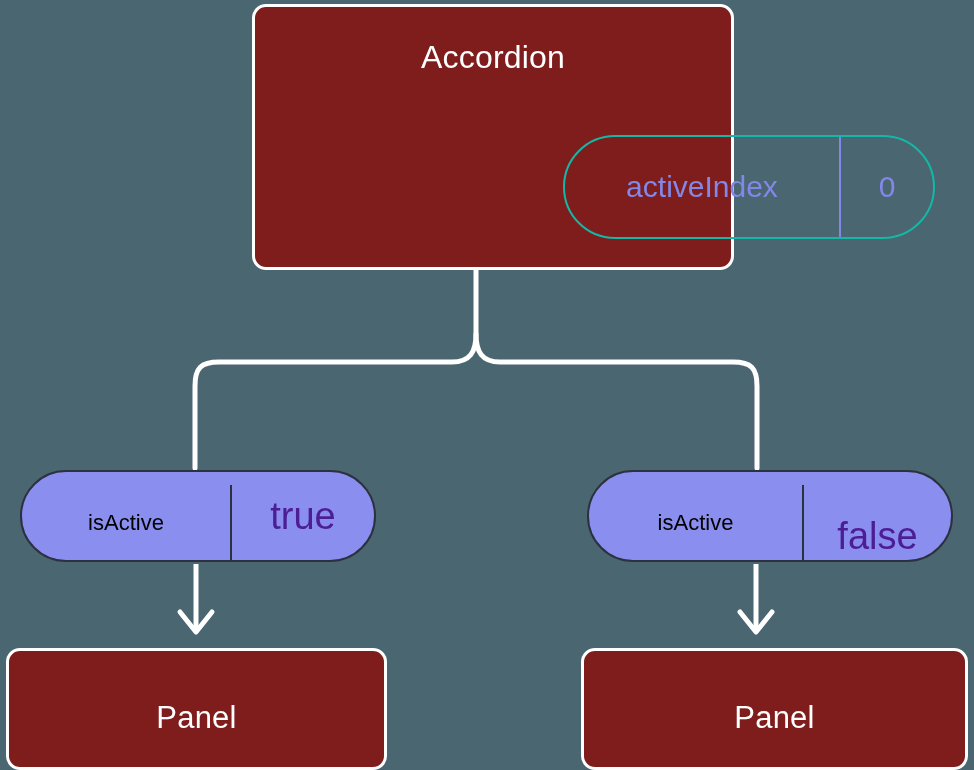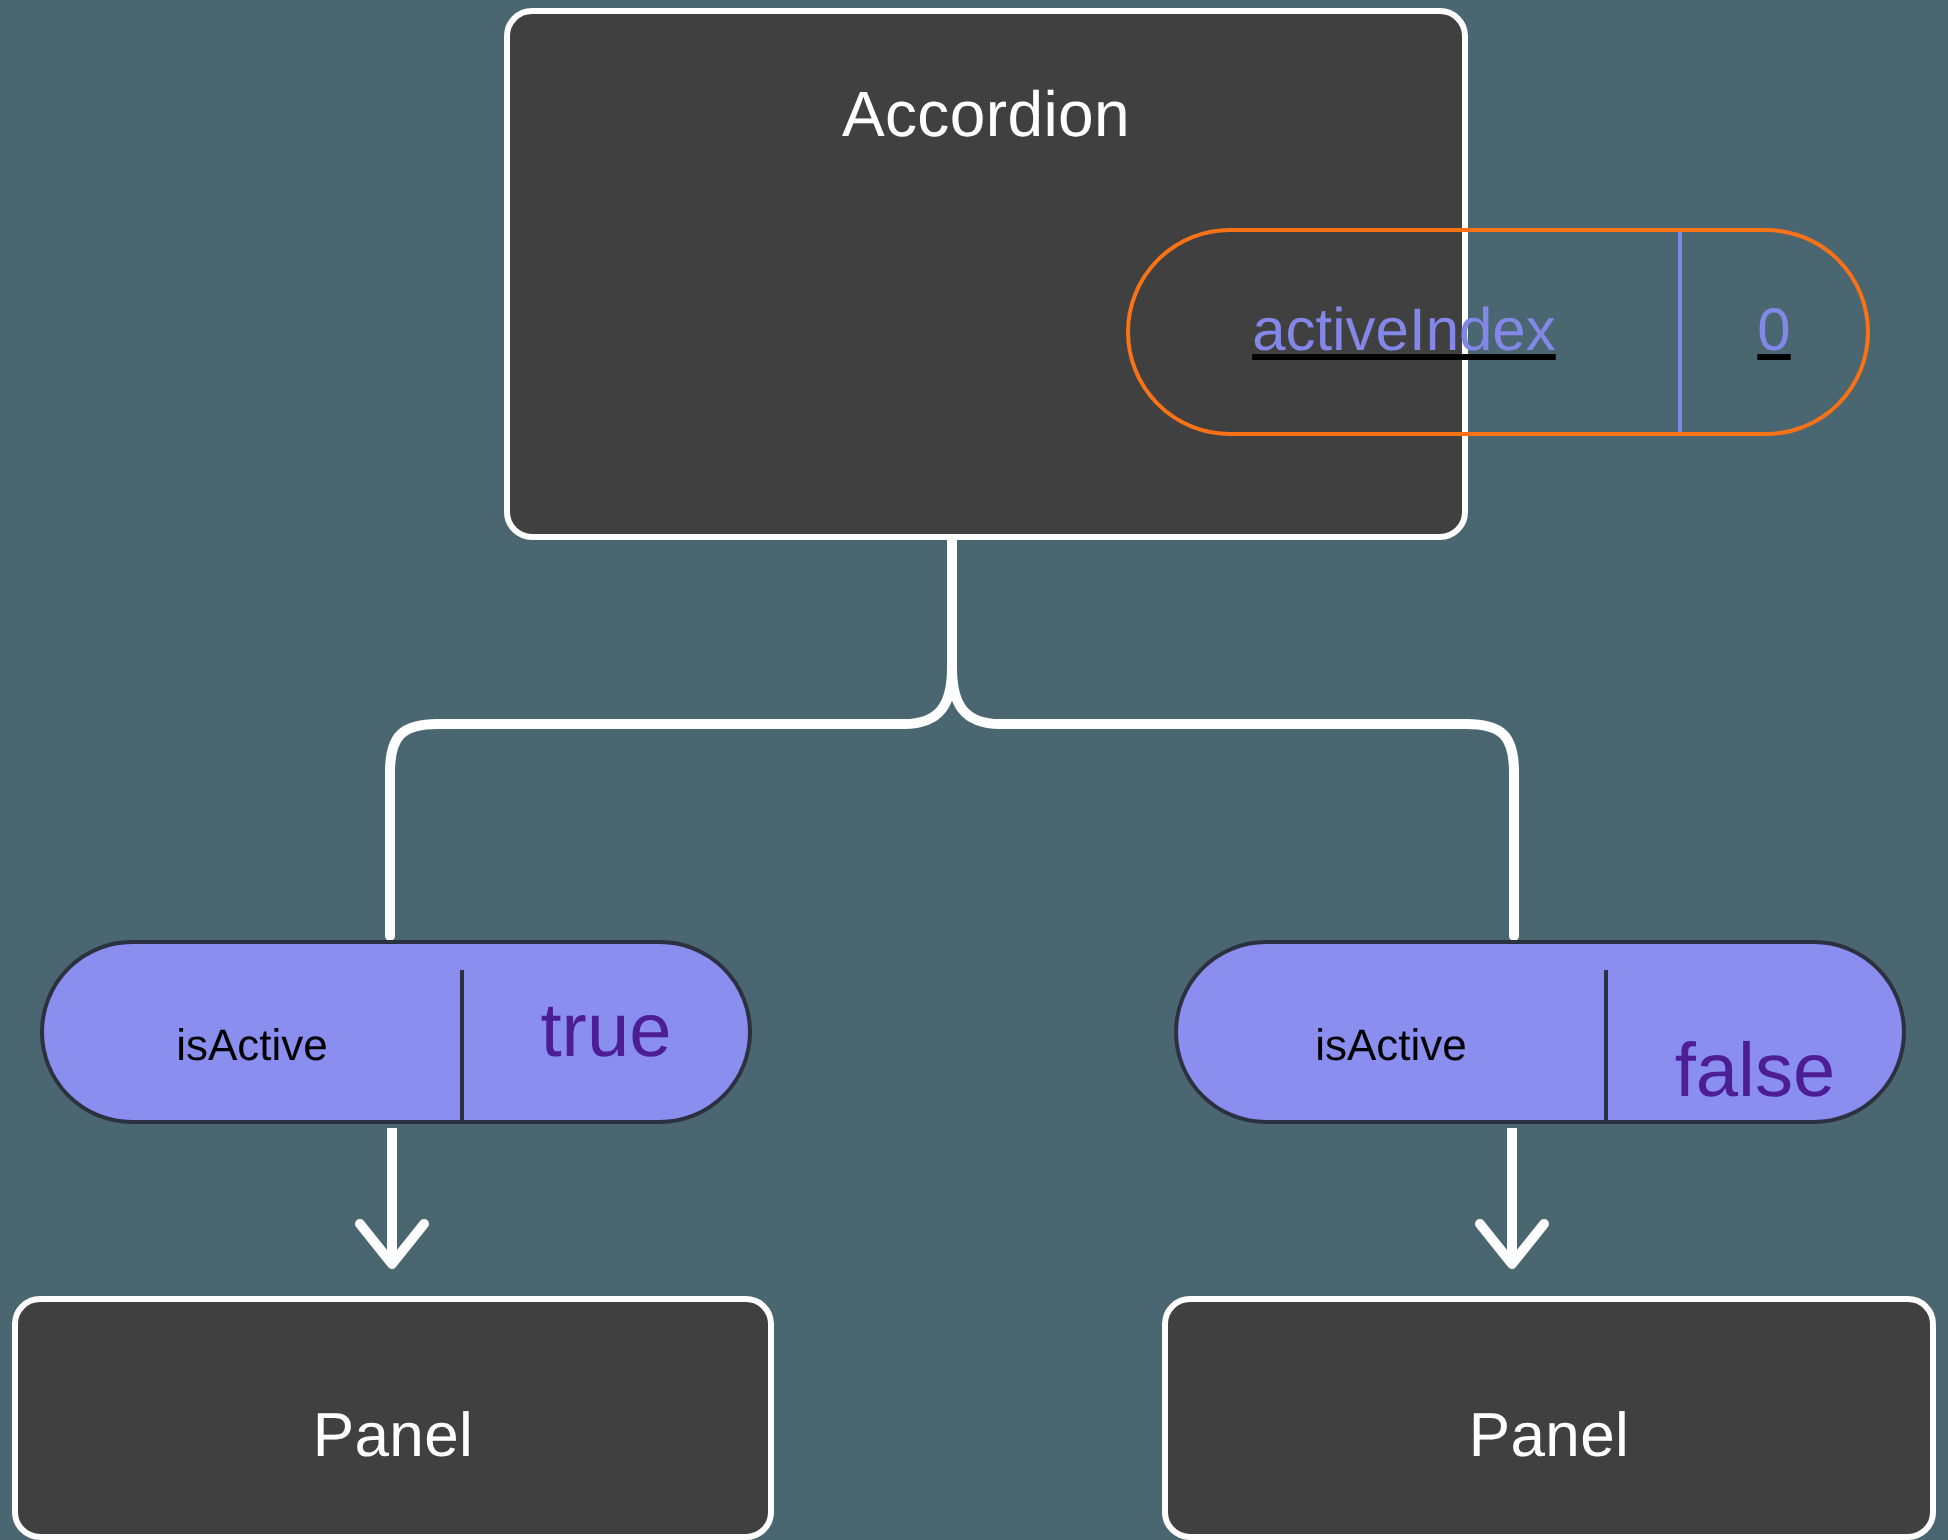--- a/index.html
+++ b/index.html
@@ -27,21 +27,21 @@
     top: 0;
     width: 974px;
     height: 770px;
     pointer-events: none;
   }
 
   
   .node-box {
     position: absolute;
     box-sizing: border-box;
-    background: #404040;
+    background: #7f1d1d;
     border: 3px solid #ffffff;
     border-radius: 14px;
     display: flex;
     flex-direction: column;
     align-items: center;
   }
 
   #accordion-node {
     left: 252px;
     top: 4px;
@@ -72,26 +72,25 @@
     align-items: center;
     justify-content: center;
     box-sizing: border-box;
     white-space: nowrap;
   }
 
   
   .pill-outline {
     position: absolute;
     left: 308px;
-    top: 107px;
+    top: 128px;
     width: 372px;
     height: 104px;
-    border: 2px solid #f97316;
+    border: 2px solid #14b8a6;
     background: transparent;
-    text-decoration: underline;
   }
   .pill-outline .pill-key {
     flex: 0 0 276px;
     color: #8287e8;
     font-size: 30px;
     border-right: 2px solid #8287e8;
   }
   .pill-outline .pill-val {
     flex: 1 1 auto;
     color: #8287e8;

